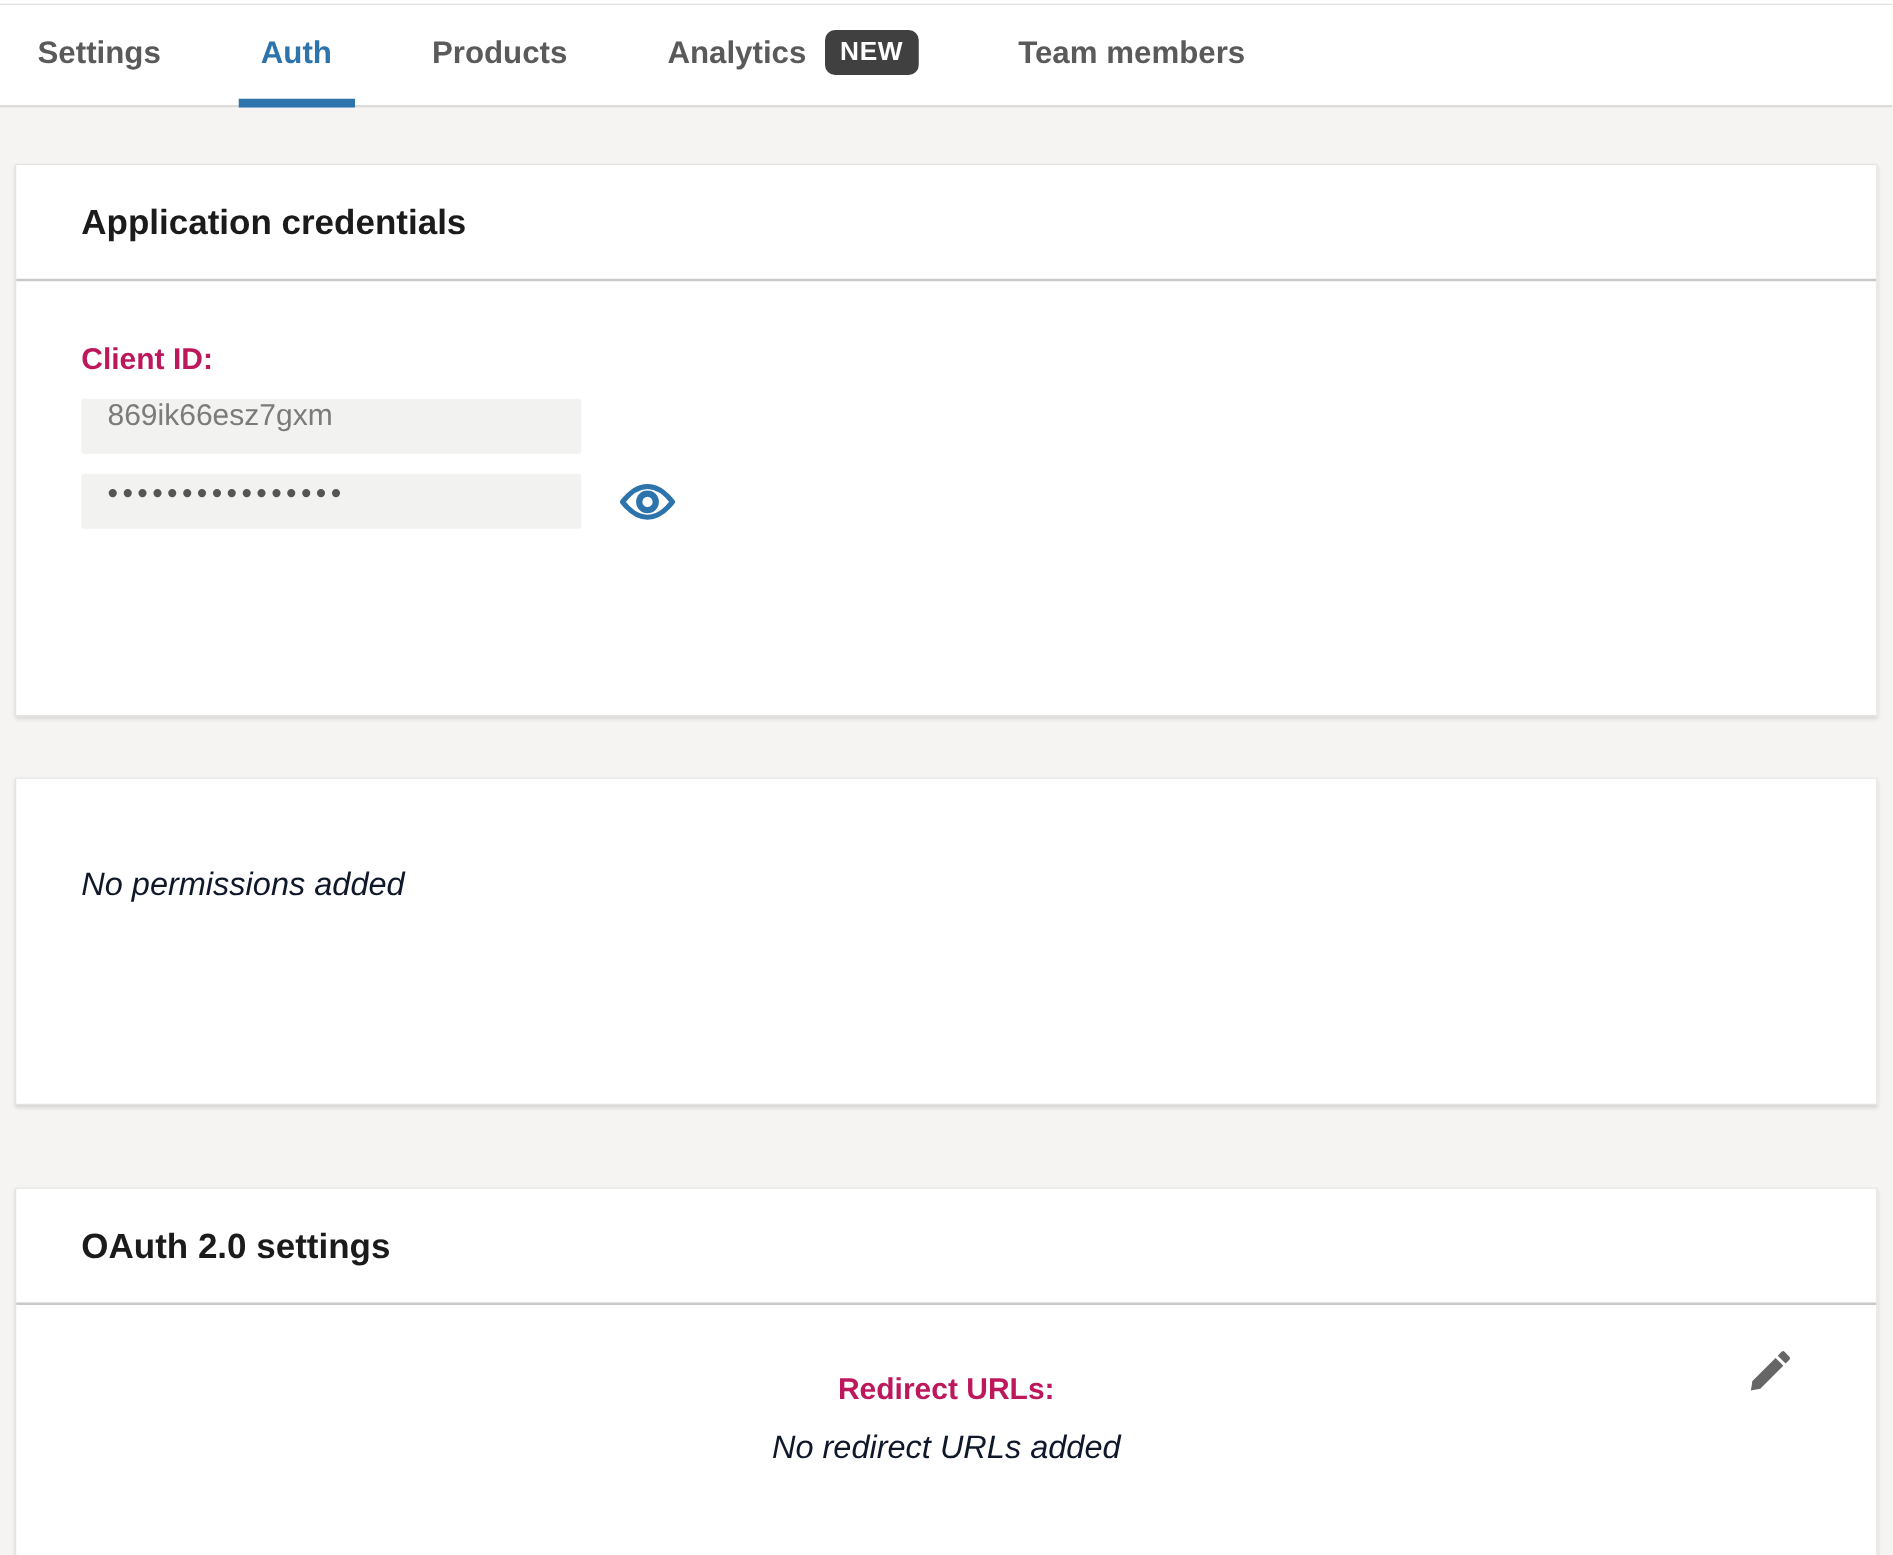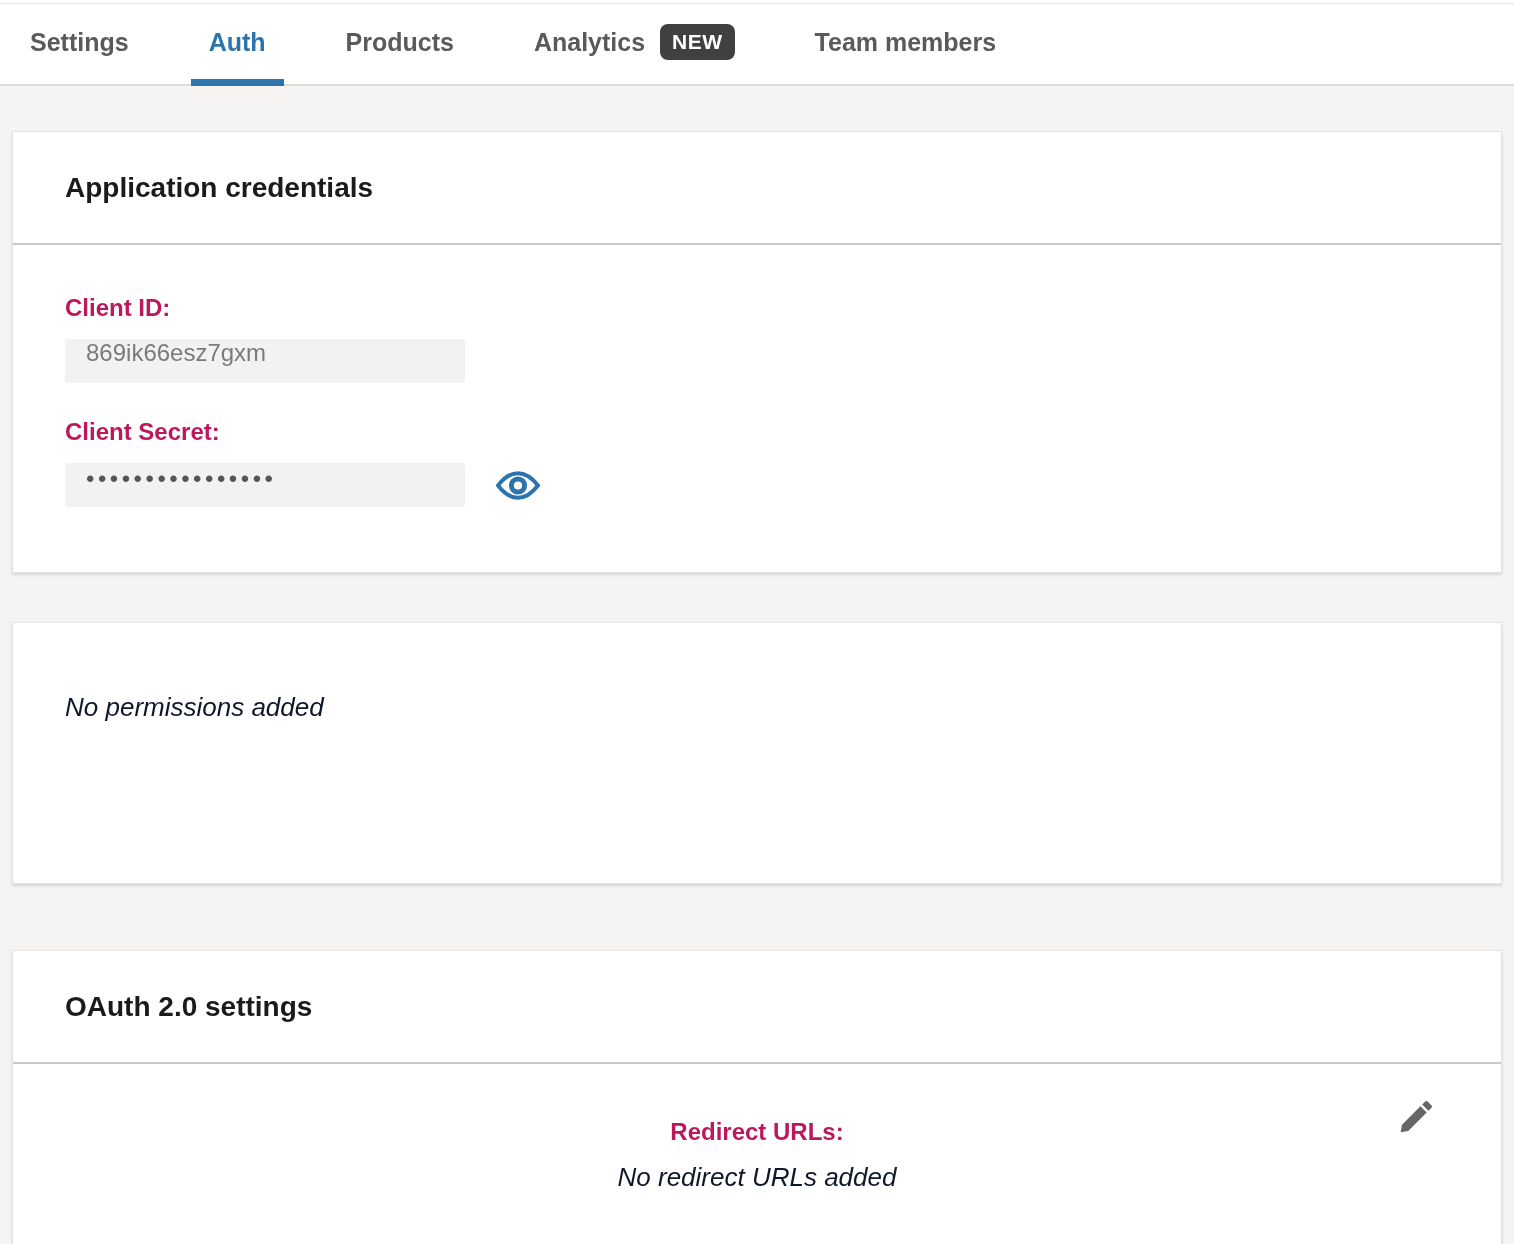--- a/index.html
+++ b/index.html
@@ -67,21 +67,21 @@
   .card {
     background: #ffffff;
     border: 1px solid #e4e3e1;
     box-shadow: 0 2px 3px rgba(0,0,0,0.12);
   }
   .card-credentials { margin-top: 45px; height: 442px; }
   .card-permissions { margin-top: 49px; height: 262px; }
   .card-oauth       { margin-top: 66px; height: 298px; }
 
   .card-header {
-    height: 113px;
+    height: 93px;
     display: flex;
     align-items: center;
     padding-left: 52px;
     border-bottom: 2px solid #c9c9c9;
   }
   .card-title {
     font-size: 28px;
     font-weight: 700;
     color: #1b1b1b;
   }
@@ -176,21 +176,20 @@
 
   <section class="card card-credentials">
     <div class="card-header">
       <h2 class="card-title">Application credentials</h2>
     </div>
     <div class="card-body">
       <div class="field-label">Client ID:</div>
       <div class="input-box">
         <span>869ik66esz7gxm</span>
       </div>
-      <div class="field-label secret-label">Client Secret:</div>
       <div class="secret-row">
         <div class="input-box" style="margin-top:16px;">
           <span class="masked-value">••••••••••••••••</span>
         </div>
         <button class="eye-button" style="margin-top:16px;">
           <svg width="46" height="31" viewBox="0 0 23 15.5" fill="none">
             <path d="M11.5 1.6 C6.3 1.6 2.7 6.2 1.5 7.75 C2.7 9.3 6.3 13.9 11.5 13.9 C16.7 13.9 20.3 9.3 21.5 7.75 C20.3 6.2 16.7 1.6 11.5 1.6 Z" stroke="#2d74ad" stroke-width="2" stroke-linejoin="round"></path>
             <circle cx="11.5" cy="7.75" r="3.3" stroke="#2d74ad" stroke-width="2.5"></circle>
           </svg>
         </button>

